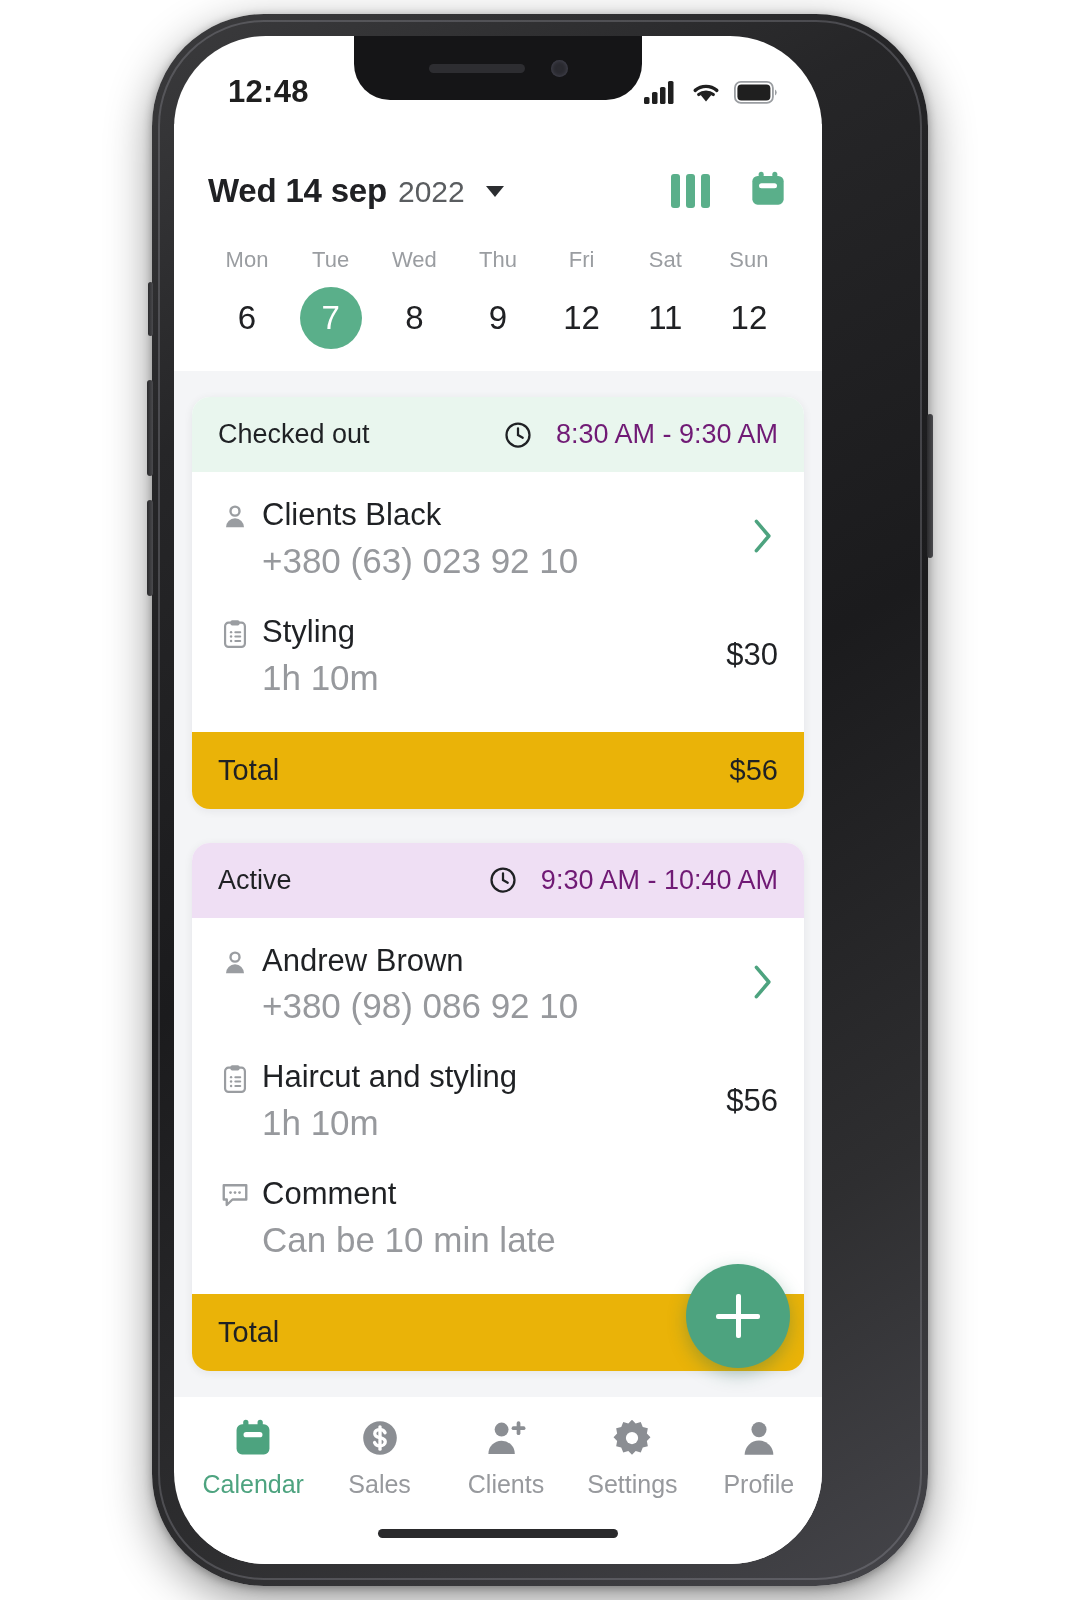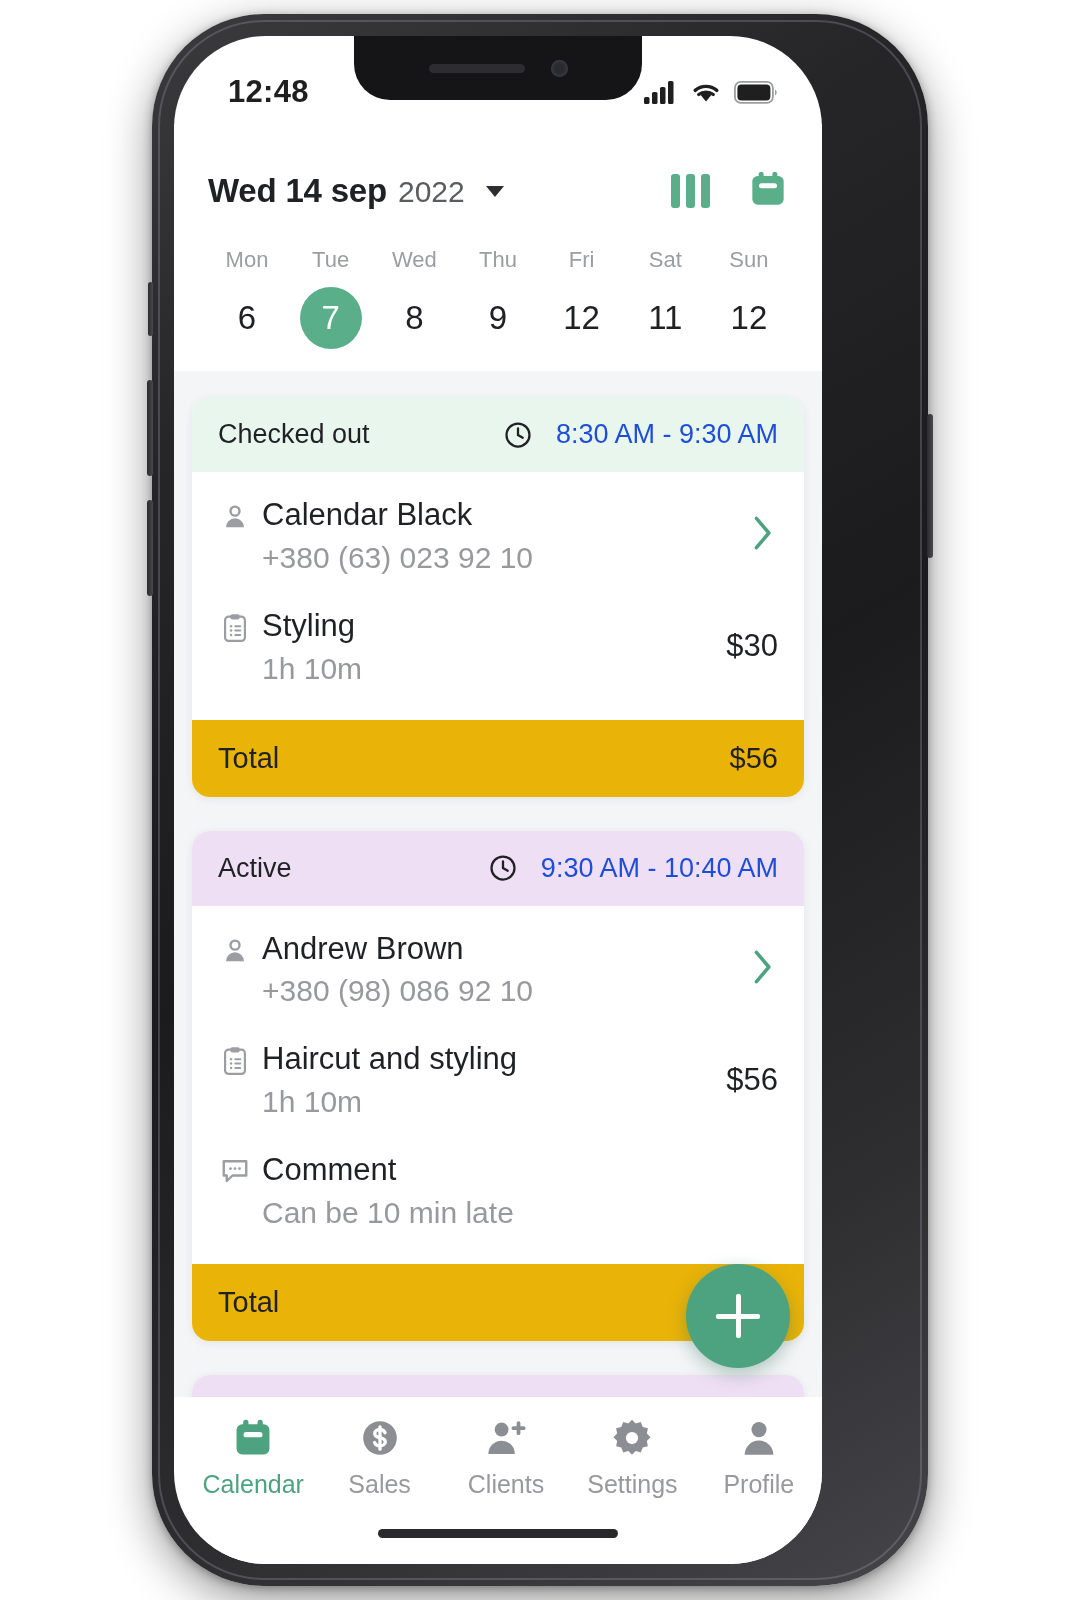--- a/index.html
+++ b/index.html
@@ -227,21 +227,21 @@
   .card-status {
     font-size: 27px;
     color: #1f2124;
     font-weight: 400;
   }
   .card-time {
     display: flex;
     align-items: center;
     gap: 23px;
     font-size: 27px;
-    color: #1d4ed8;
+    color: #701a75;
   }
 
   .card-body { padding: 6px 26px 20px 26px; }
 
   .row {
     display: flex;
     align-items: flex-start;
     padding: 18px 0 14px 0;
   }
   .row-icon {
@@ -251,21 +251,21 @@
     display: flex;
     justify-content: center;
   }
   .row-main { flex: 1 1 auto; padding-left: 10px; }
   .row-title {
     font-size: 31px;
     color: #1f2124;
     line-height: 1.22;
   }
   .row-sub {
-    font-size: 30px;
+    font-size: 35px;
     color: #97999d;
     margin-top: 7px;
   }
   .row-price {
     font-size: 31px;
     color: #1f2124;
     align-self: center;
     padding-left: 12px;
     white-space: nowrap;
   }
@@ -468,21 +468,21 @@
         </div>
         <div class="card-body">
           <div class="row">
             <span class="row-icon">
               <svg width="30" height="30" viewBox="0 0 24 24">
                 <circle cx="12" cy="7.3" r="3.6" fill="none" stroke="#9a9da1" stroke-width="1.9"></circle>
                 <path d="M4.8 20.2 a7.2 7.2 0 0 1 14.4 0 z" fill="#9a9da1"></path>
               </svg>
             </span>
             <span class="row-main">
-              <span class="row-title">Calendar Black</span>
+              <span class="row-title">Clients Black</span>
               <div class="row-sub">+380 (63) 023 92 10</div>
             </span>
             <span class="row-chevron">
               <svg width="30" height="44" viewBox="0 0 18 30">
                 <path d="M4.5 5 L13 15 L4.5 25" fill="none" stroke="#4da37f" stroke-width="2.4" stroke-linecap="round" stroke-linejoin="round"></path>
               </svg>
             </span>
           </div>
           <div class="row">
             <span class="row-icon">

